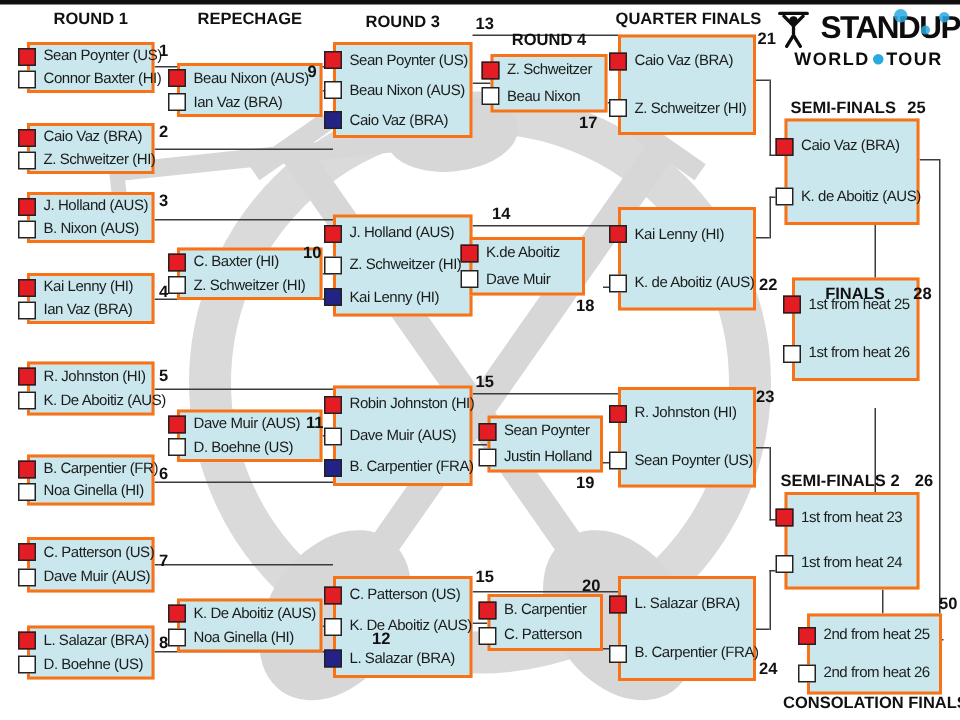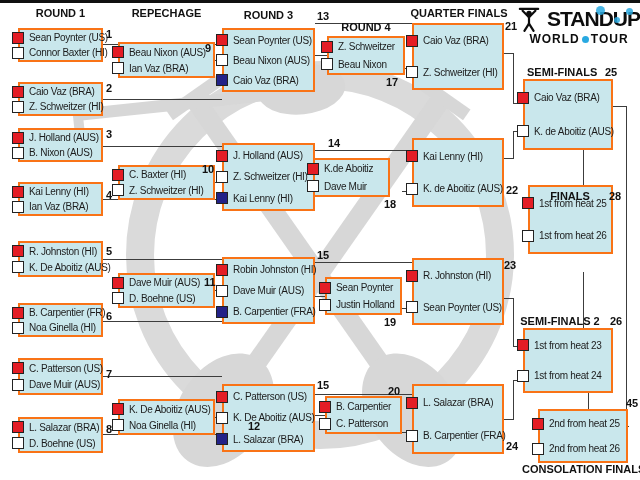--- a/index.html
+++ b/index.html
@@ -119,21 +119,21 @@
 <div class="hn" style="left:317px;top:249px;">15</div>
 <div class="hn" style="left:317px;top:379px;">15</div>
 <div class="hn" style="left:386px;top:76px;">17</div>
 <div class="hn" style="left:384px;top:198px;">18</div>
 <div class="hn" style="left:384px;top:316px;">19</div>
 <div class="hn" style="left:388px;top:385px;">20</div>
 <div class="hn" style="left:505px;top:20px;">21</div>
 <div class="hn" style="left:506px;top:184px;">22</div>
 <div class="hn" style="left:504px;top:259px;">23</div>
 <div class="hn" style="left:506px;top:440px;">24</div>
-<div class="hn" style="left:626px;top:397px;">45</div>
+<div class="hn" style="left:626px;top:397px;">50</div>
 
 <div class="heat" style="left:18px;top:28px;width:85px;height:34px;">
   <div class="row">
       <span class="sq" data-color="red"></span>
       <span class="nm">Sean Poynter (US)</span>
     </div>
   <div class="row">
       <span class="sq" data-color="white"></span>
       <span class="nm">Connor Baxter (HI)</span>
     </div>

